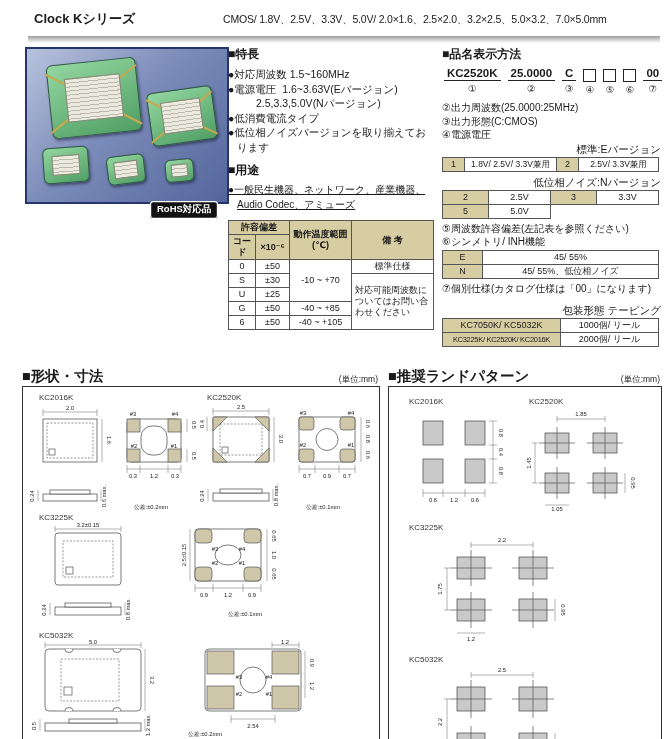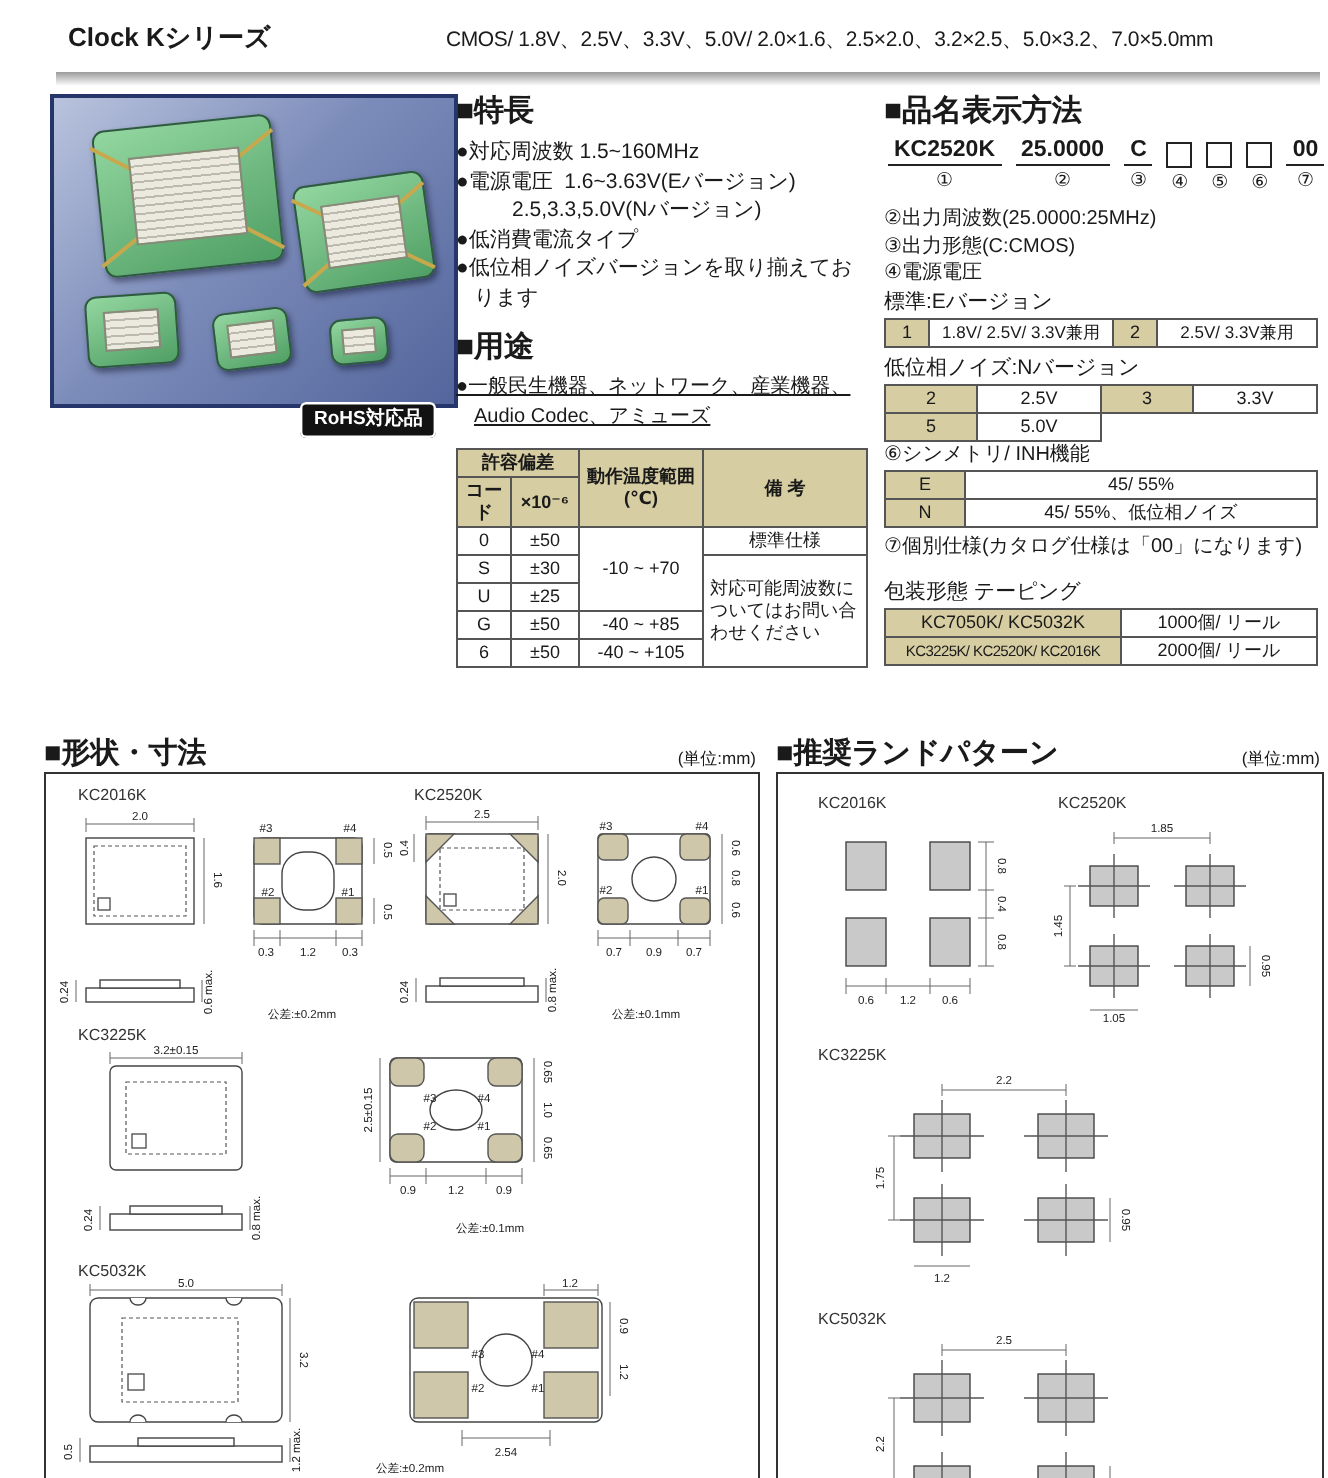--- a/index.html
+++ b/index.html
@@ -22,42 +22,42 @@
   .plate{position:absolute;left:18%;top:20%;right:18%;bottom:20%;
     background:repeating-linear-gradient(#eceade 0 3px,#bcbaae 3px 4px);
     border:1px solid #8a8878;}
   .wire{position:absolute;left:-12%;top:50%;width:124%;height:2px;background:#c8a84d;}
   .w1{transform:rotate(33deg);} .w2{transform:rotate(-33deg);}
   .rohs{left:150px;top:201px;background:#121212;color:#fff;font-size:9.5px;font-weight:bold;
     padding:2px 7px 3px;border-radius:3px;box-shadow:inset 0 0 0 1.2px #fff;}
   
   .col-mid{left:228px;top:46px;width:212px;}
   .col-right{left:442px;top:46px;width:219px;}
-  .sec-title{font-size:15px;font-weight:bold;margin:0 0 4px 0;}
+  .sec-title{font-size:12px;font-weight:bold;margin:0 0 4px 0;}
   .txt{font-size:10.5px;line-height:14.5px;white-space:pre;}
   .txt.small{font-size:10px;text-decoration:underline;}
   .ind1{padding-left:28px;} .ind2{padding-left:9px;}
   .gap8{height:8px;}
   .tol-title{font-size:13.5px;font-weight:bold;margin:2px 0 4px 0;}
   
   table.dt{border-collapse:collapse;table-layout:fixed;}
   .dt th,.dt td{border:1px solid #555;padding:1px 2px;text-align:center;
     font-size:9px;line-height:11px;font-weight:normal;overflow:hidden;}
   .dt th{font-weight:bold;}
   .tan{background:#d7cda2;}
   .dt .left{text-align:left;padding-left:3px;}
   .dt .tiny{font-size:7.5px;letter-spacing:-0.3px;}
   
   .pn-row{display:flex;align-items:flex-start;gap:7px;margin:4px 0 6px 2px;}
   .pn-seg{display:flex;flex-direction:column;align-items:center;}
   .pn-t{font-size:11.5px;font-weight:bold;border-bottom:1.5px solid #222;padding:0 3px 1px;}
   .pn-box{width:11px;height:11px;border:1.5px solid #222;margin-top:2px;}
   .pn-n{font-size:9.5px;margin-top:2px;}
   .nm-line{font-size:10px;line-height:13.5px;}
-  .nm-label{font-size:10.5px;line-height:14px;margin-top:3px;}
+  .nm-label{font-size:10.5px;line-height:14px;margin-top:3px;text-align:right;}
   
   .box-title{display:flex;justify-content:space-between;align-items:flex-end;}
   .bt-l{font-size:14.5px;font-weight:bold;}
   .bt-u{font-size:8.5px;}
   .dbox{border:1.5px solid #333;background:#fff;overflow:hidden;}
   .part-label{position:absolute;font-size:8px;color:#333;}
   
   svg.draw{position:absolute;}
   .draw line,.draw rect,.draw circle,.draw ellipse,.draw path{stroke:#555;stroke-width:0.7;fill:none;}
   .draw .body{fill:#ffffff;stroke:#444;}
@@ -222,20 +222,21 @@
       <td>2.5V</td>
       <td class="tan">3</td>
       <td>3.3V</td>
     </tr>
     <tr>
       <td class="tan">5</td>
       <td>5.0V</td>
     </tr>
   </tbody>
     </table>
+  <div class="nm-line" style="margin-top:3px;">⑤周波数許容偏差(左記表を参照ください)</div>
   <div class="nm-line">⑥シンメトリ/ INH機能</div>
   <table class="dt" style="width:216px;margin-top:1px;">
     <colgroup>
         <col style="width:40px">
         <col style="width:176px">
       </colgroup>
     <tbody>
         <tr>
       <td class="tan">E</td>
       <td>45/ 55%</td>

